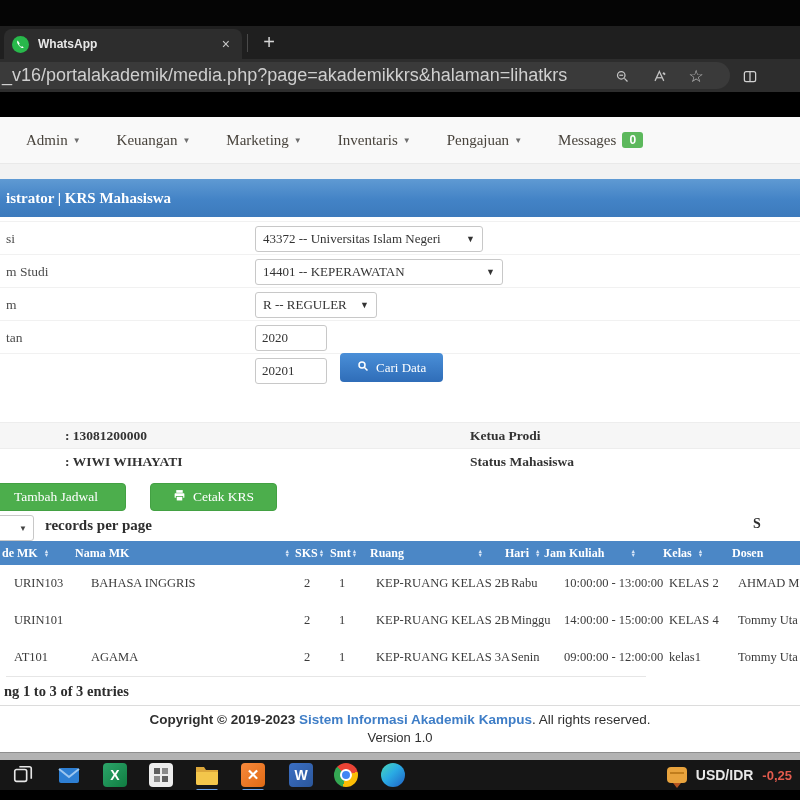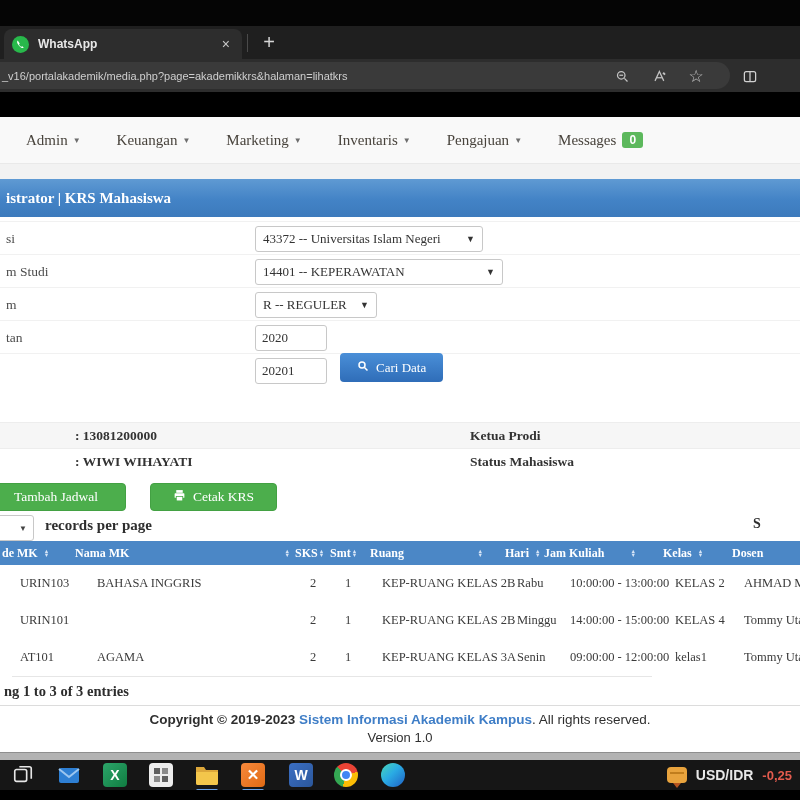--- a/index.html
+++ b/index.html
@@ -17,21 +17,21 @@
        align-items:center;justify-content:center;flex:none;}
   .tab-title{color:#e8e8e8;font-size:12px;font-weight:bold;margin-left:9px;flex:1;
        white-space:nowrap;overflow:hidden;}
   .tab-close{color:#c9c9c9;font-size:14px;padding:0 4px;flex:none;}
   .tab-divider{position:absolute;left:247px;top:8px;width:1px;height:18px;background:#4a4a4a;}
   .new-tab{position:absolute;left:256px;top:3px;color:#d6d6d6;font-size:20px;font-weight:300;
        width:26px;height:26px;display:flex;align-items:center;justify-content:center;}
   .addressbar{position:absolute;top:59px;left:0;width:800px;height:33px;background:#2d2d2d;}
   .url-pill{position:absolute;left:-24px;top:3px;width:754px;height:27px;background:#3a3a3a;
        border-radius:14px;display:flex;align-items:center;overflow:hidden;}
-  .url-text{color:#cfcfcf;font-size:11px;margin-left:26px;white-space:nowrap;}
+  .url-text{color:#cfcfcf;font-size:18px;margin-left:26px;white-space:nowrap;}
   .addr-icon{position:absolute;top:7px;width:20px;height:20px;display:flex;align-items:center;
        justify-content:center;color:#c3c3c3;}
   .addr-icon svg{display:block;}
   .star-glyph{font-size:17px;color:#c3c3c3;line-height:1;}
   .black-band{position:absolute;top:92px;left:0;width:800px;height:25px;background:#000;}
   
   .page{position:absolute;top:117px;left:0;width:800px;height:635px;background:#f2f2f2;
        overflow:hidden;font-family:"Liberation Serif",serif;}
   .navbar{position:absolute;top:0;left:0;width:800px;height:47px;background:#f9f9f9;
        border-bottom:1px solid #e9e9e9;display:flex;align-items:center;padding-left:26px;
@@ -55,39 +55,39 @@
        font-family:"Liberation Serif",serif;}
   .sel{display:flex;align-items:center;justify-content:space-between;padding:0 7px;}
   .sel .caret{color:#333;font-size:9px;}
   .inp{width:72px;padding:0 6px;}
   .btn-cari{position:absolute;left:340px;top:-1px;height:29px;padding:0 17px;border-radius:4px;
        background:linear-gradient(180deg,#4a8fd8,#2f6db8);color:#fff;font-size:13px;
        display:flex;align-items:center;gap:7px;font-family:"Liberation Serif",serif;}
   
   .info-row{position:absolute;left:0;width:800px;height:26px;display:flex;align-items:center;
        border-top:1px solid #ededed;}
-  .info-left{position:absolute;left:75px;font-weight:bold;font-size:13.5px;color:#333;}
+  .info-left{position:absolute;left:65px;font-weight:bold;font-size:13.5px;color:#333;}
   .info-right{position:absolute;left:470px;font-weight:bold;font-size:13.5px;color:#333;}
   
   .btn-green{position:absolute;height:28px;border-radius:4px;background:#4cae4c;
        border:1px solid #43a143;color:#fff;font-size:13.5px;display:flex;align-items:center;
        justify-content:center;gap:7px;box-sizing:border-box;font-family:"Liberation Serif",serif;}
   
   .rpp-select{position:absolute;left:-28px;top:398px;width:62px;height:26px;background:#fff;
        border:1px solid #c8c8c8;border-radius:3px;display:flex;align-items:center;
        justify-content:flex-end;padding-right:6px;box-sizing:border-box;}
   .rpp-label{position:absolute;left:45px;top:400px;font-weight:bold;font-size:15px;color:#2e2e2e;}
   .search-label{position:absolute;left:753px;top:399px;font-weight:bold;font-size:14px;color:#2e2e2e;}
   
   .thead{position:absolute;top:424px;left:0;width:800px;height:24px;background:#4b87c6;}
   .th{position:absolute;top:0;height:24px;display:flex;align-items:center;color:#fff;
        font-weight:bold;font-size:12px;white-space:nowrap;}
   .sort{display:inline-flex;flex-direction:column;align-items:center;margin-left:6px;}
   .sort b{display:block;font-size:5.5px;line-height:4.5px;color:#d8e6f7;font-weight:normal;}
-  .trow{position:absolute;left:12px;width:640px;height:37px;border-bottom:1px solid #e6e6e6;background:#fff;}
+  .trow{position:absolute;left:6px;width:640px;height:37px;border-bottom:1px solid #e6e6e6;background:#fff;}
   .td{position:absolute;top:0;height:37px;display:flex;align-items:center;font-size:12.5px;
        color:#3a3a3a;white-space:nowrap;}
   .entries{position:absolute;left:4px;top:566px;font-weight:bold;font-size:14.5px;color:#2c2c2c;}
   
   .footer{position:absolute;left:0;top:588px;width:800px;border-top:1px solid #dcdcdc;
        text-align:center;background:#fff;padding-top:6px;font-family:"Liberation Sans",sans-serif;}
   .foot-line1{font-size:13.5px;color:#2f2f2f;}
   .foot-line1 .b{font-weight:bold;margin-top:18px;}
   .foot-link{color:#3f7ec7;font-weight:bold;margin-top:36px;}
   .foot-line2{font-size:13px;color:#2f2f2f;margin-top:3px;}

